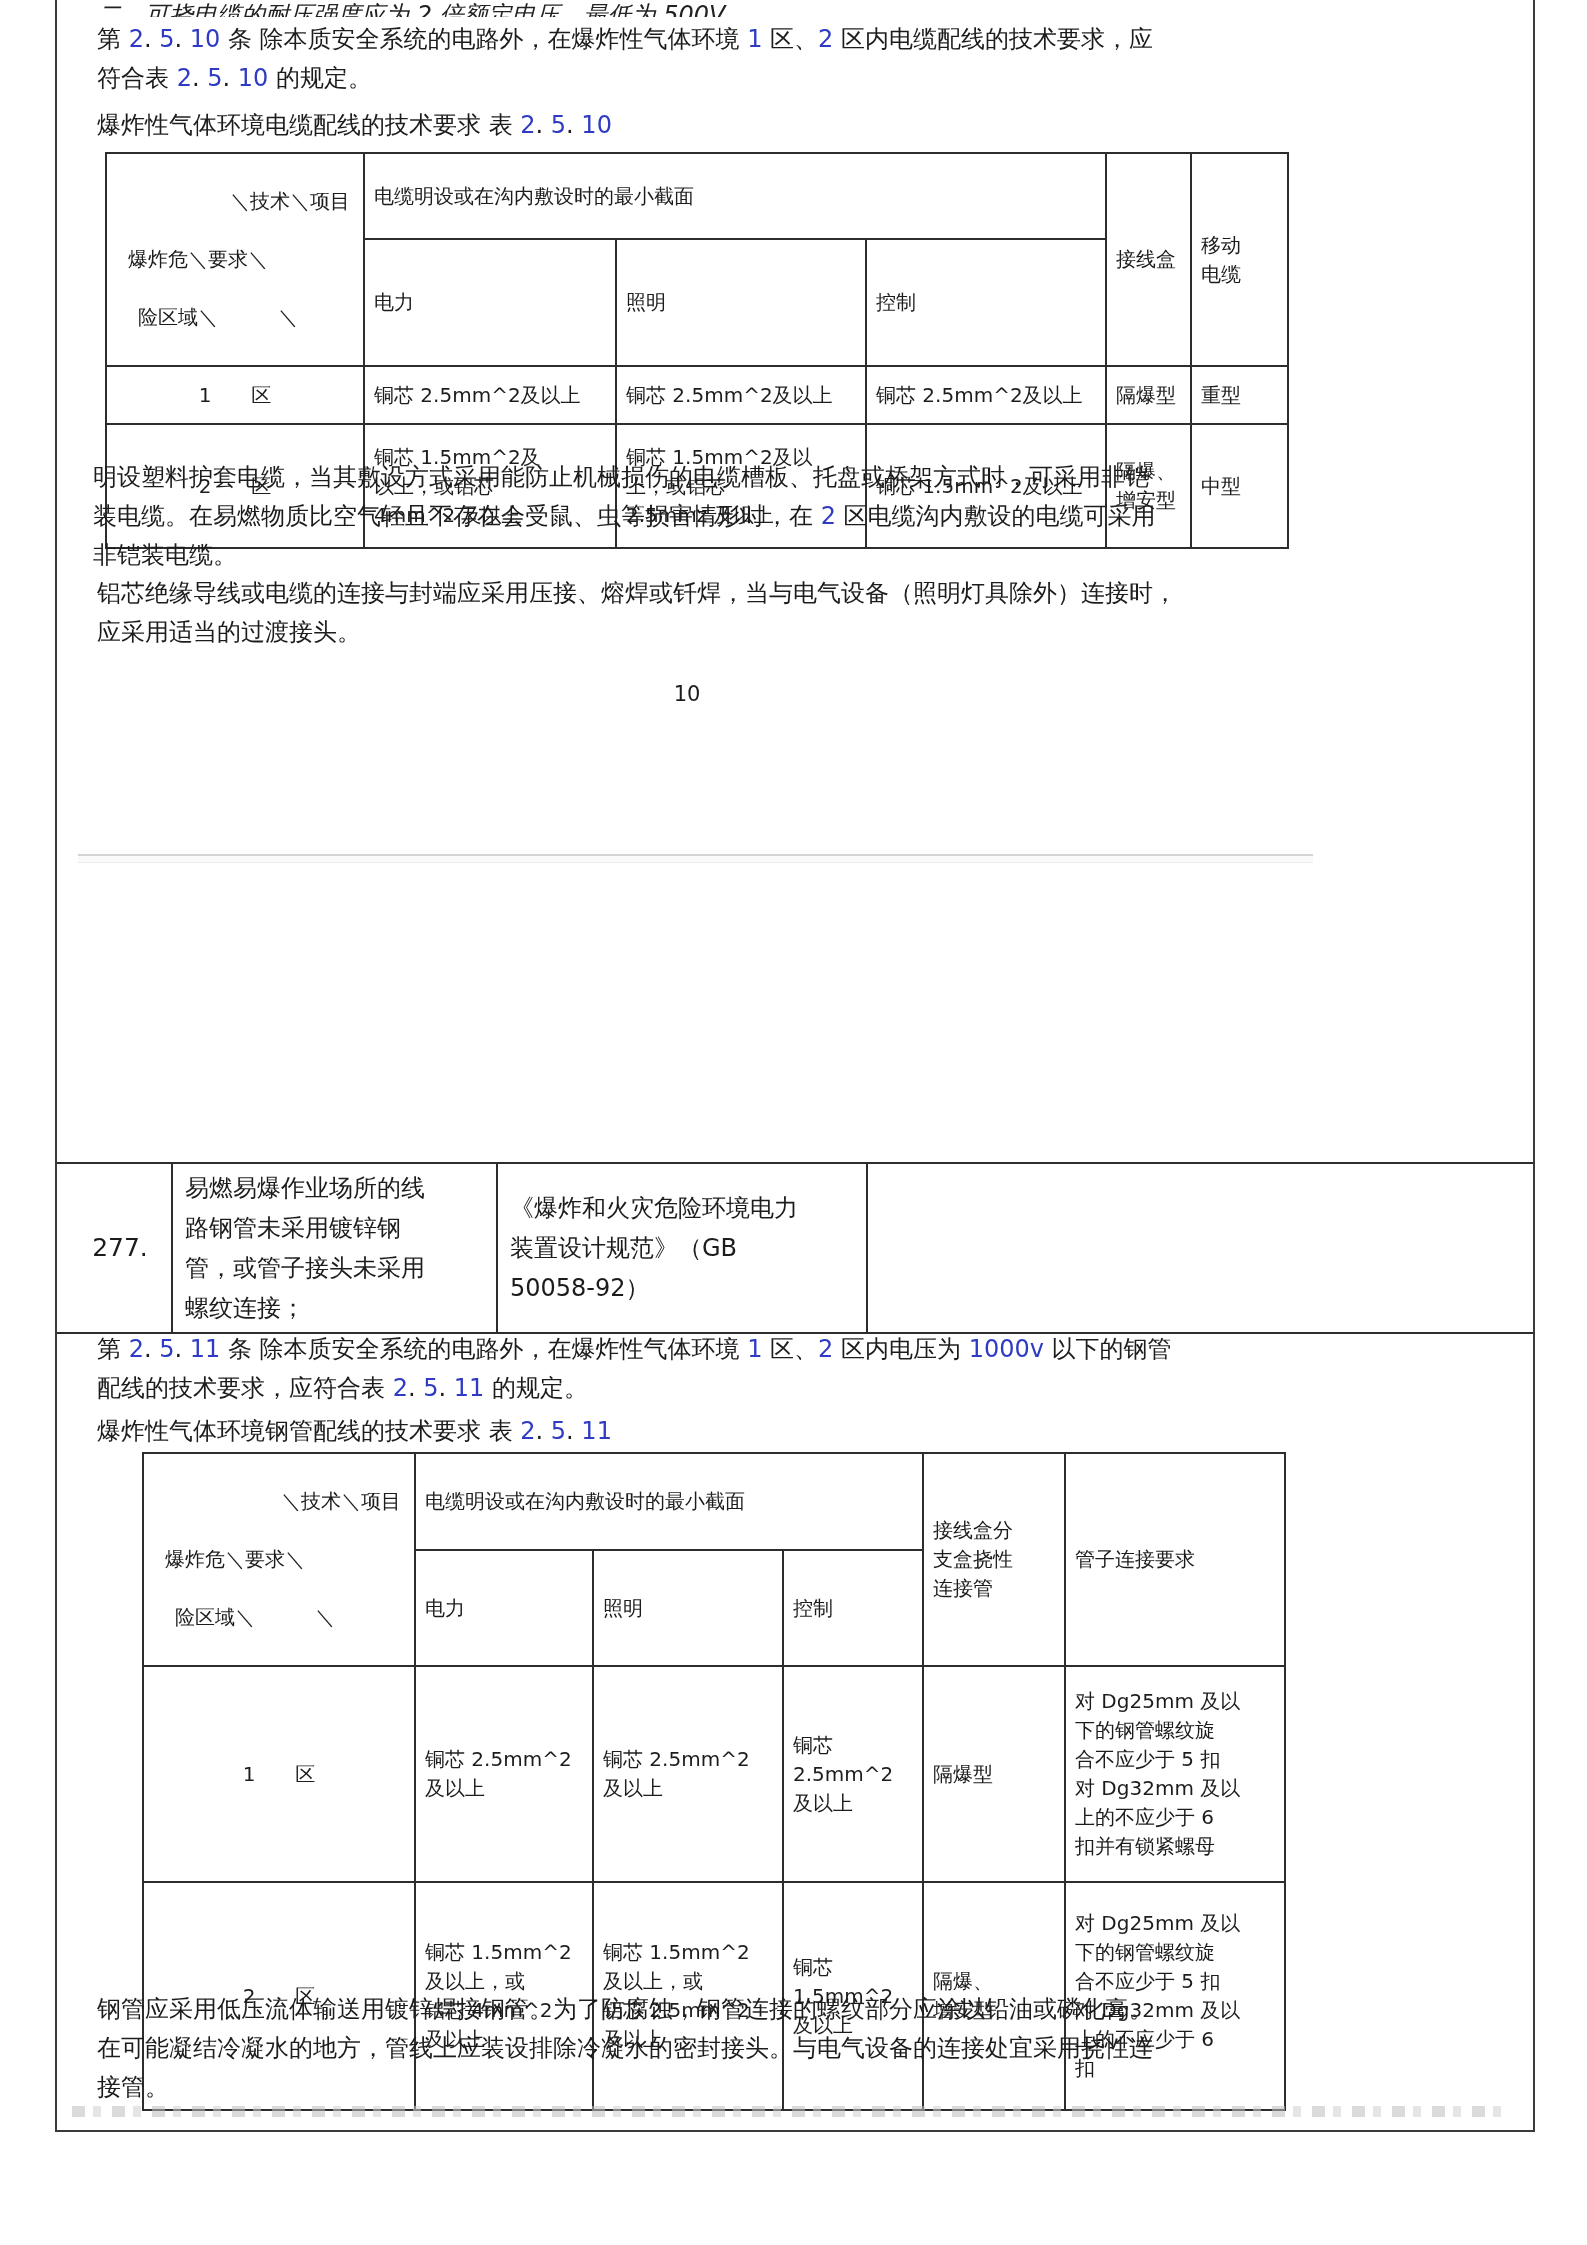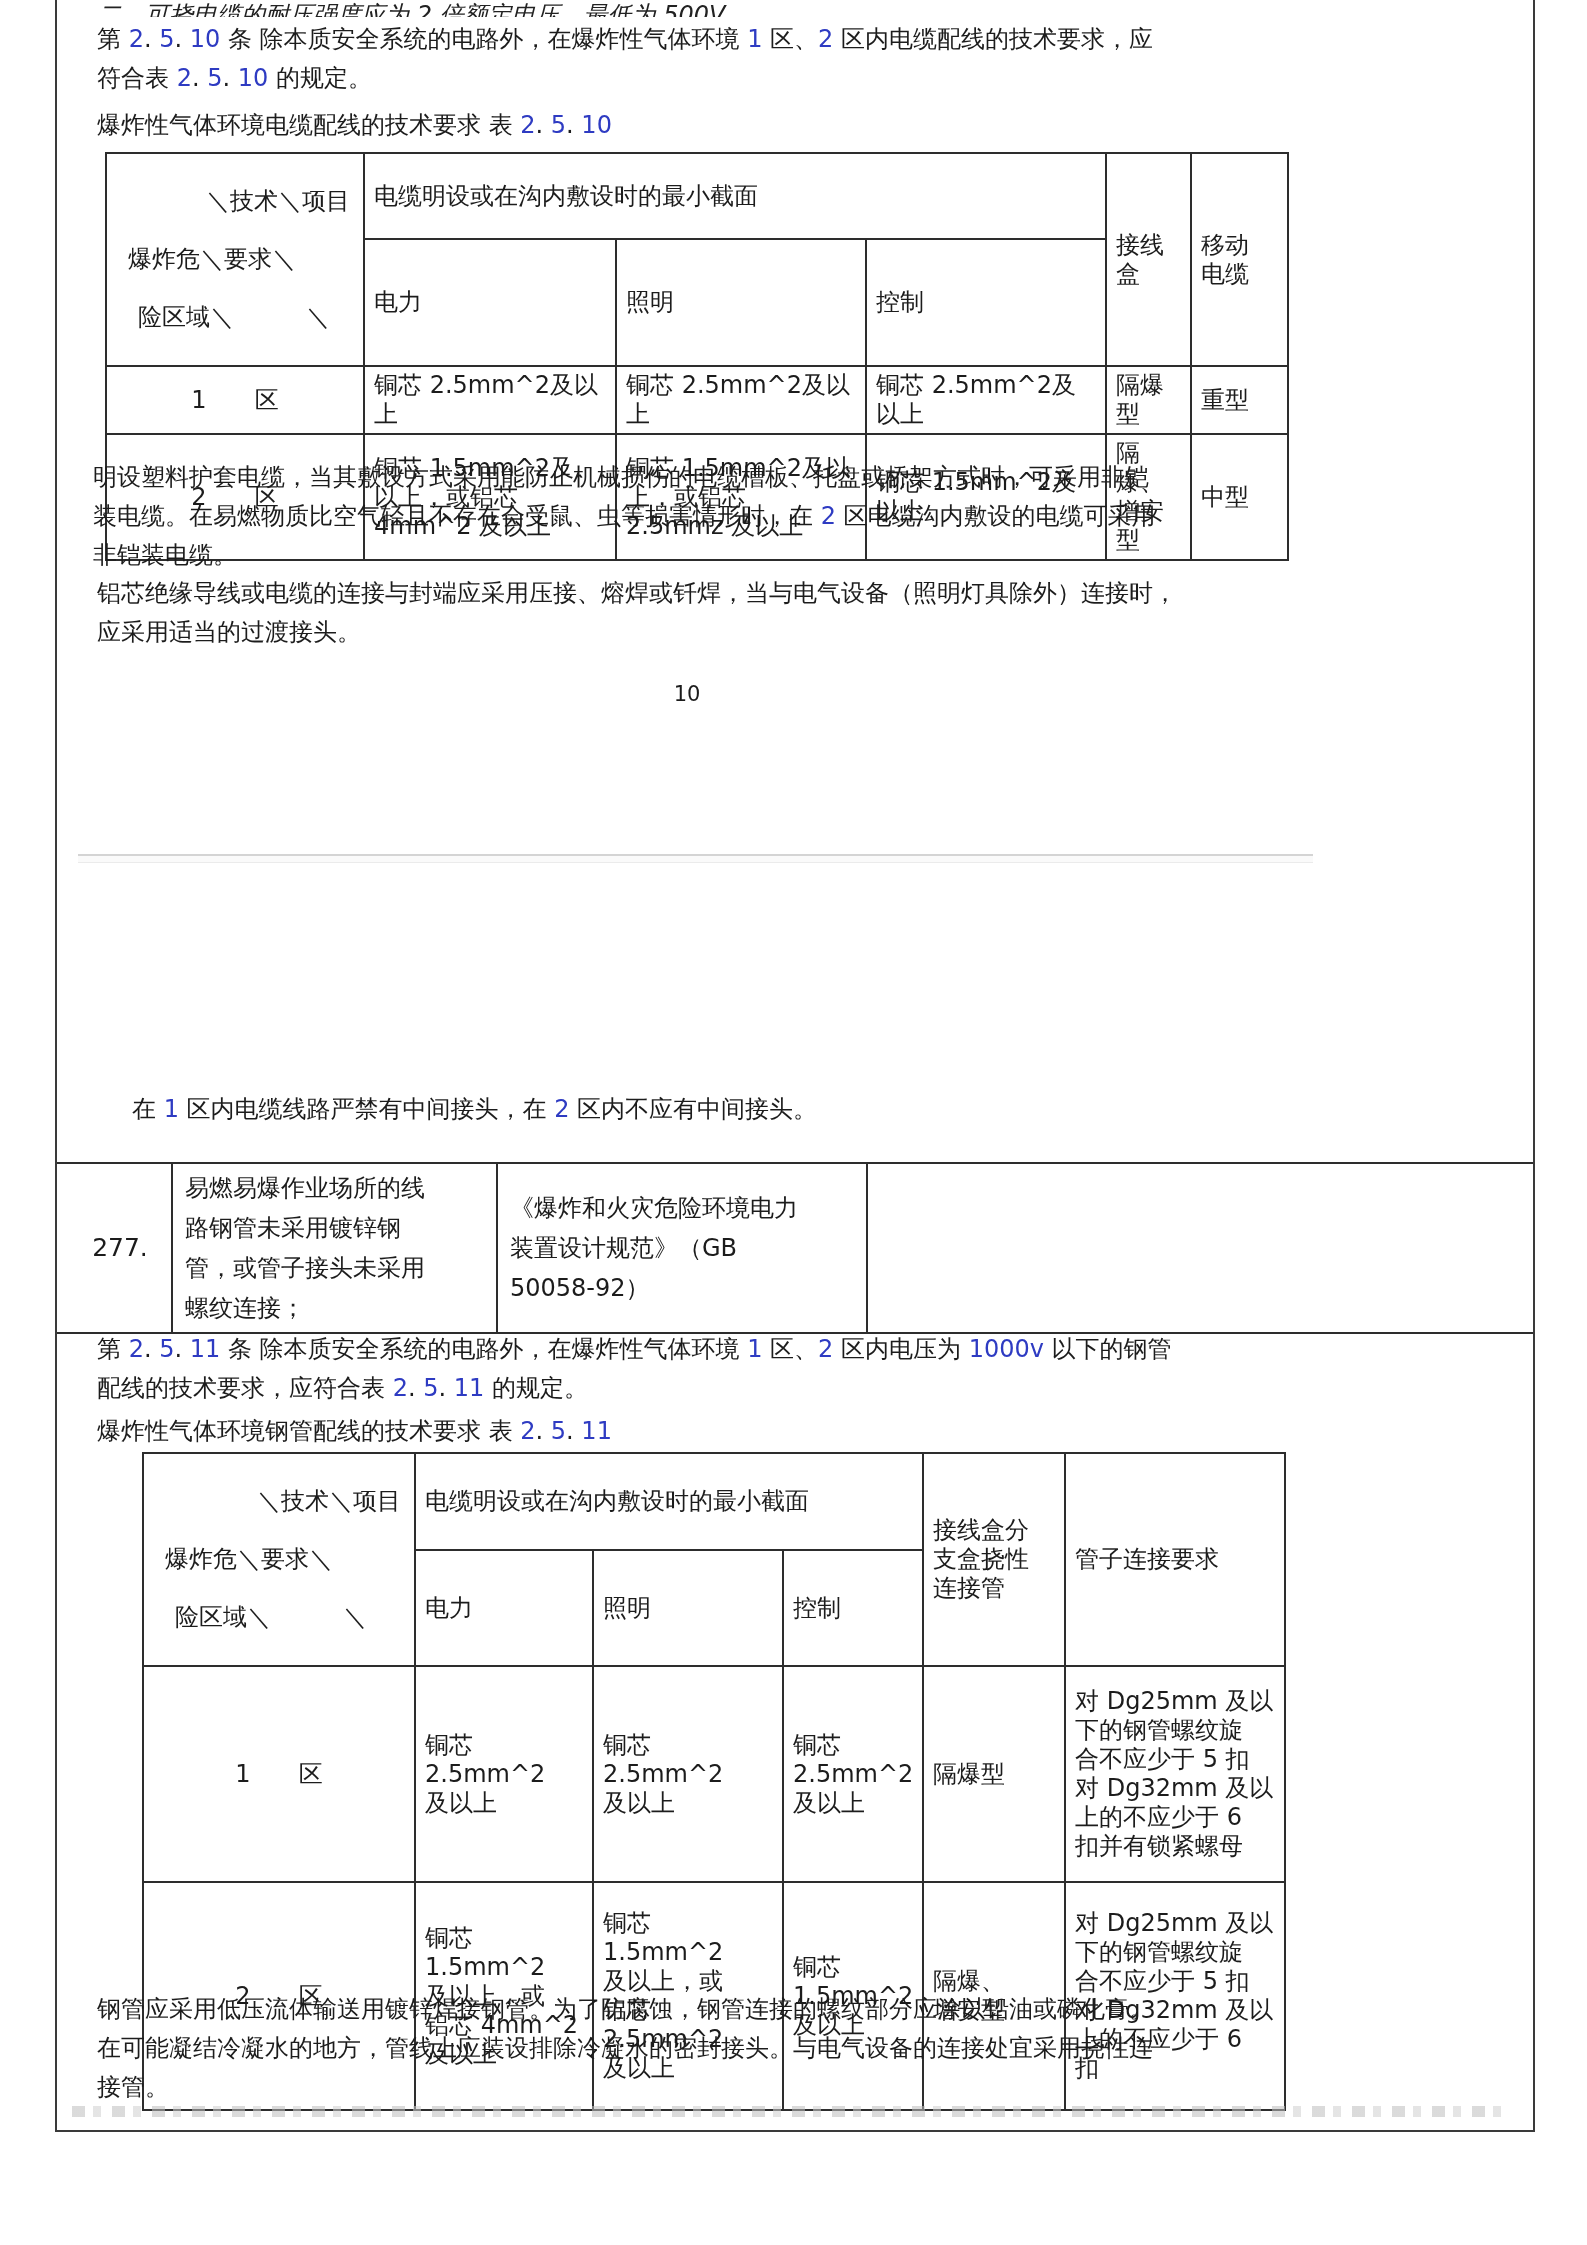--- a/index.html
+++ b/index.html
@@ -32,21 +32,21 @@
   }
   .divider{
     position:absolute;left:78px;top:854px;width:1235px;height:6px;
     border-top:2px solid #d4d4d4;border-bottom:1px solid #ebebeb;background:#fafafa;
   }
   
   table{border-collapse:collapse;table-layout:fixed;}
   .dtable{position:absolute;}
   .dtable td{
     border:2px solid #2d2d2d;vertical-align:middle;
-    font-size:24px;line-height:29px;padding:4px 9px;white-space:pre-line;
+    font-size:20px;line-height:29px;padding:4px 9px;white-space:pre-line;
     overflow:hidden;
   }
   .t1{left:48px;top:152px;width:1182px;}
   .t2{left:85px;top:1452px;width:1142px;}
   .diag{font-size:21px;line-height:31px;padding:4px 6px;}
   .diag .d1{text-align:right;padding-right:4px;}
   .diag .d2{text-align:left;padding-left:12px;}
   .diag .d3{text-align:left;padding-left:22px;}
   .hdr{font-size:22px;}
   .vtop{vertical-align:top;padding-top:7px;}
@@ -131,21 +131,20 @@
     </table>
 
   <div class="blk body-text para-ming bn">明设塑料护套电缆，当其敷设方式采用能防止机械损伤的电缆槽板、托盘或桥架方式时，可采用非铠
 装电缆。在易燃物质比空气轻且不存在会受鼠、虫等损害情形时，在 <span class="num">2</span> 区电缆沟内敷设的电缆可采用
 非铠装电缆。</div>
   <div class="blk body-text para-lv">铝芯绝缘导线或电缆的连接与封端应采用压接、熔焊或钎焊，当与电气设备（照明灯具除外）连接时，
 应采用适当的过渡接头。</div>
 
   <div class="blk pagenum">10</div>
 
-  <div class="blk body-text line-jietou bn">在 <span class="num">1</span> 区内电缆线路严禁有中间接头，在 <span class="num">2</span> 区内不应有中间接头。</div>
 
   <table class="t277">
     <colgroup>
       <col style="width:115px">
         <col style="width:325px">
         <col style="width:370px">
         <col>
     </colgroup>
     <tbody>
         <tr>

